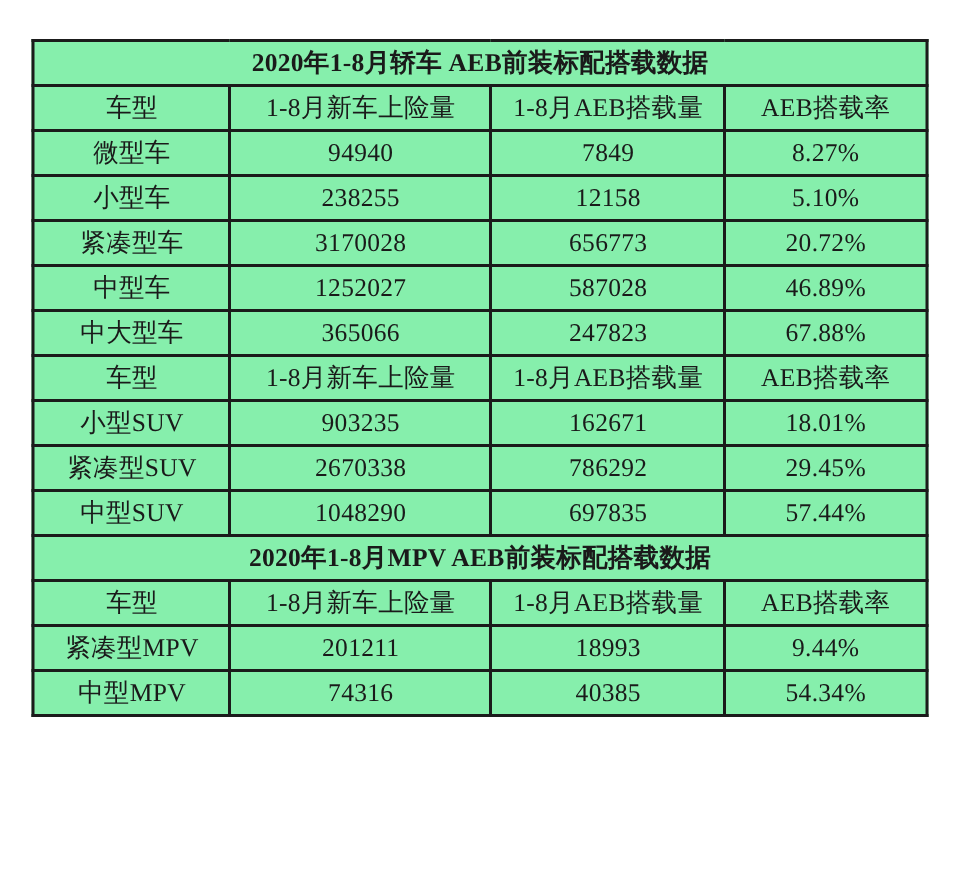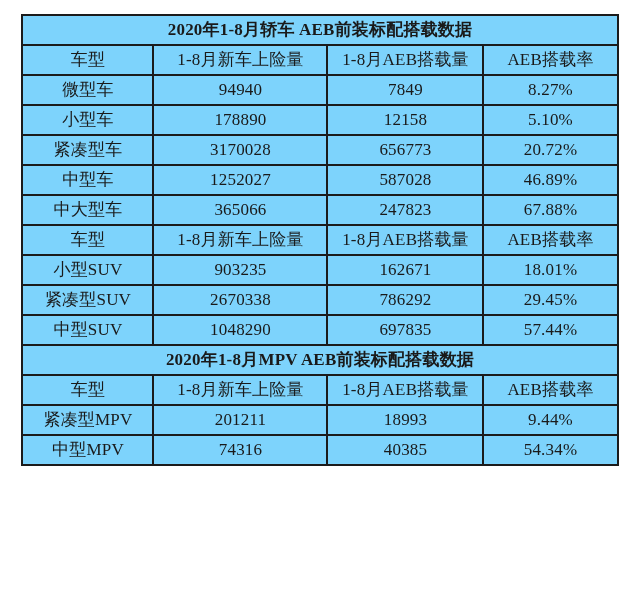--- a/index.html
+++ b/index.html
@@ -16,22 +16,22 @@
   }
   .page {
     width: 640px;
     height: 592px;
     background: #ffffff;
   }
   table.aeb-table {
     border-collapse: collapse;
     table-layout: fixed;
     width: 595px;
-    margin: 14px auto 0 auto;
-    background: #7dd3fc;
+    margin: 26px auto 0 auto;
+    background: #86efac;
   }
   table.aeb-table td {
     border: 2px solid #1b1b1b;
     text-align: center;
     vertical-align: middle;
     height: 28px;
     padding: 0 2px;
     font-size: 17px;
     line-height: 1.1;
     letter-spacing: 0.2px;
@@ -71,21 +71,21 @@
         <td>AEB搭载率</td>
       </tr>
       <tr>
         <td>微型车</td>
         <td>94940</td>
         <td>7849</td>
         <td>8.27%</td>
       </tr>
       <tr>
         <td>小型车</td>
-        <td>178890</td>
+        <td>238255</td>
         <td>12158</td>
         <td>5.10%</td>
       </tr>
       <tr>
         <td>紧凑型车</td>
         <td>3170028</td>
         <td>656773</td>
         <td>20.72%</td>
       </tr>
       <tr>

